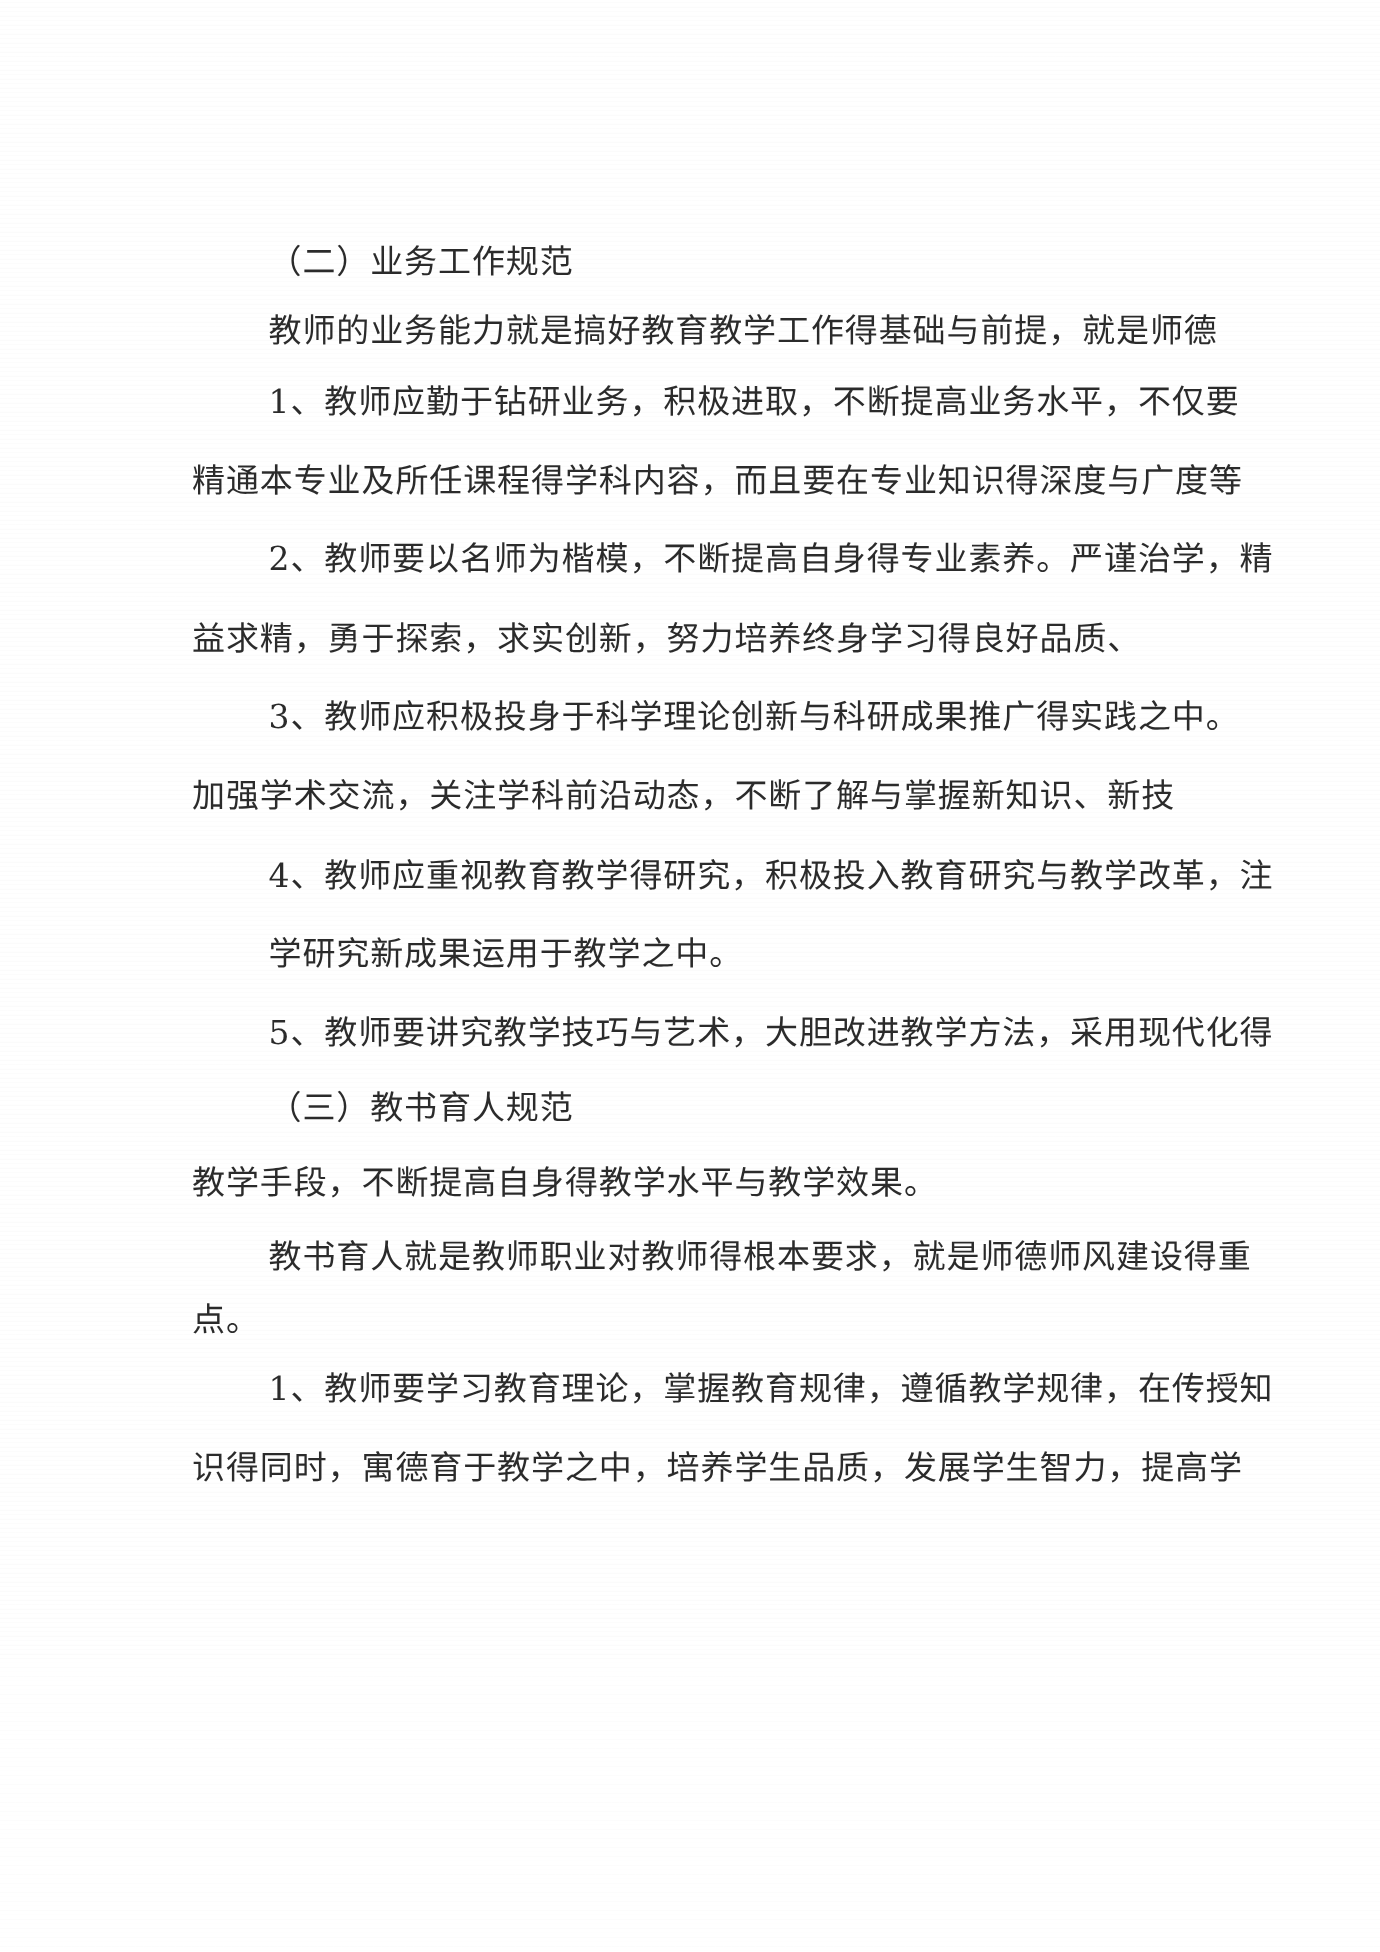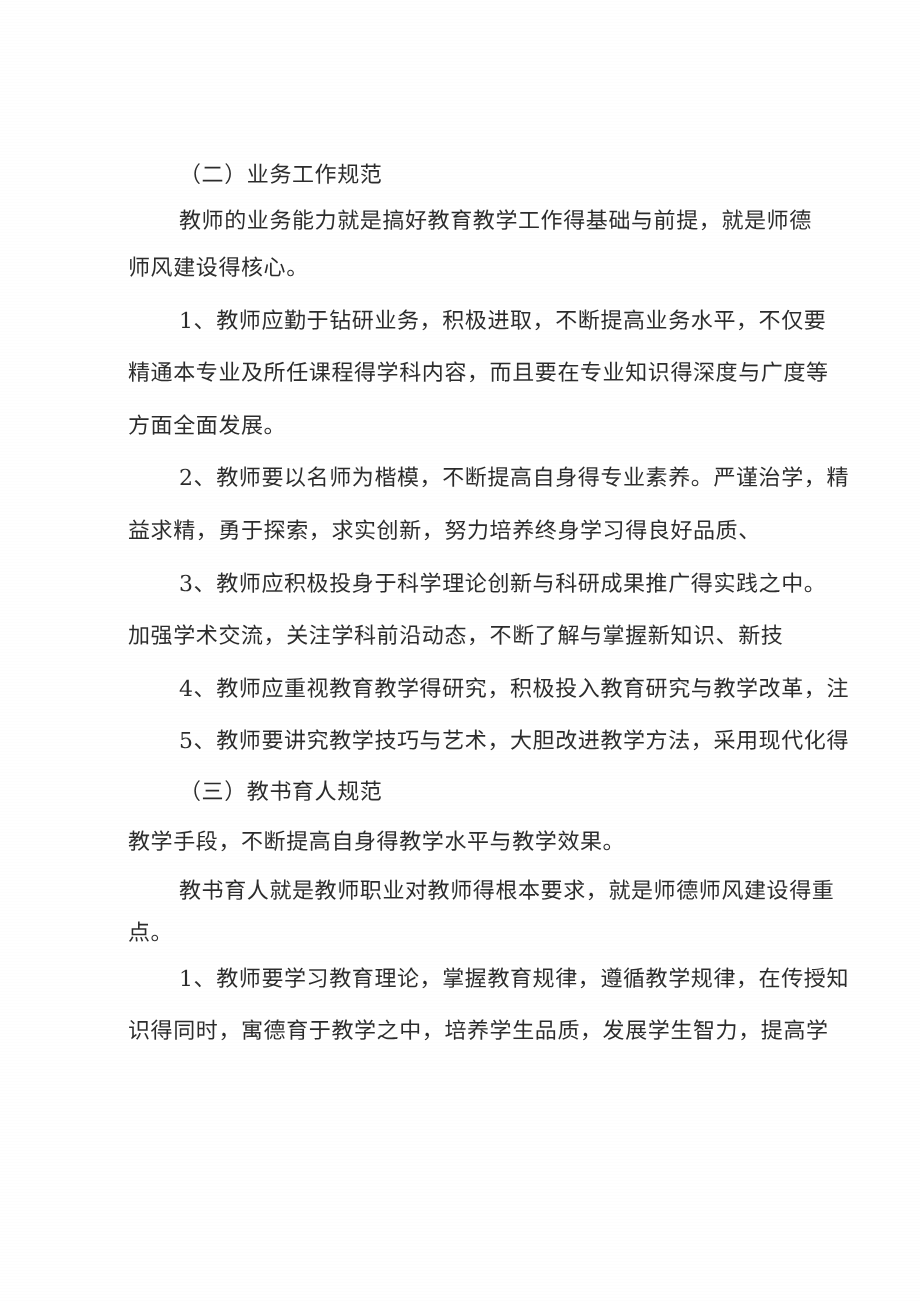--- a/index.html
+++ b/index.html
@@ -77,34 +77,33 @@
 </head>
 <body>
 
 <div id="page">
 
   <div id="doc-body">
 
     <div class="line heading">（二）业务工作规范</div>
 
     <div class="line indent tight">教师的业务能力就是搞好教育教学工作得基础与前提，就是师德</div>
-    <div class="line">师风建设得核心。</div>
 
     <div class="line indent">1、教师应勤于钻研业务，积极进取，不断提高业务水平，不仅要</div>
     <div class="line">精通本专业及所任课程得学科内容，而且要在专业知识得深度与广度等</div>
-    <div class="line">方面全面发展。</div>
 
     <div class="line indent">2、教师要以名师为楷模，不断提高自身得专业素养。严谨治学，精</div>
     <div class="line">益求精，勇于探索，求实创新，努力培养终身学习得良好品质、</div>
 
     <div class="line indent">3、教师应积极投身于科学理论创新与科研成果推广得实践之中。</div>
     <div class="line">加强学术交流，关注学科前沿动态，不断了解与掌握新知识、新技</div>
 
     <div class="line indent">4、教师应重视教育教学得研究，积极投入教育研究与教学改革，注</div>
 
+    <div class="line indent">学研究新成果运用于教学之中。</div>
 
     <div class="line indent">5、教师要讲究教学技巧与艺术，大胆改进教学方法，采用现代化得</div>
     <div class="line heading">（三）教书育人规范</div>
 
     <div class="line">教学手段，不断提高自身得教学水平与教学效果。</div>
 
     <div class="line indent tight">教书育人就是教师职业对教师得根本要求，就是师德师风建设得重</div>
     <div class="line tight-after">点。</div>
 
     <div class="line indent">1、教师要学习教育理论，掌握教育规律，遵循教学规律，在传授知</div>

